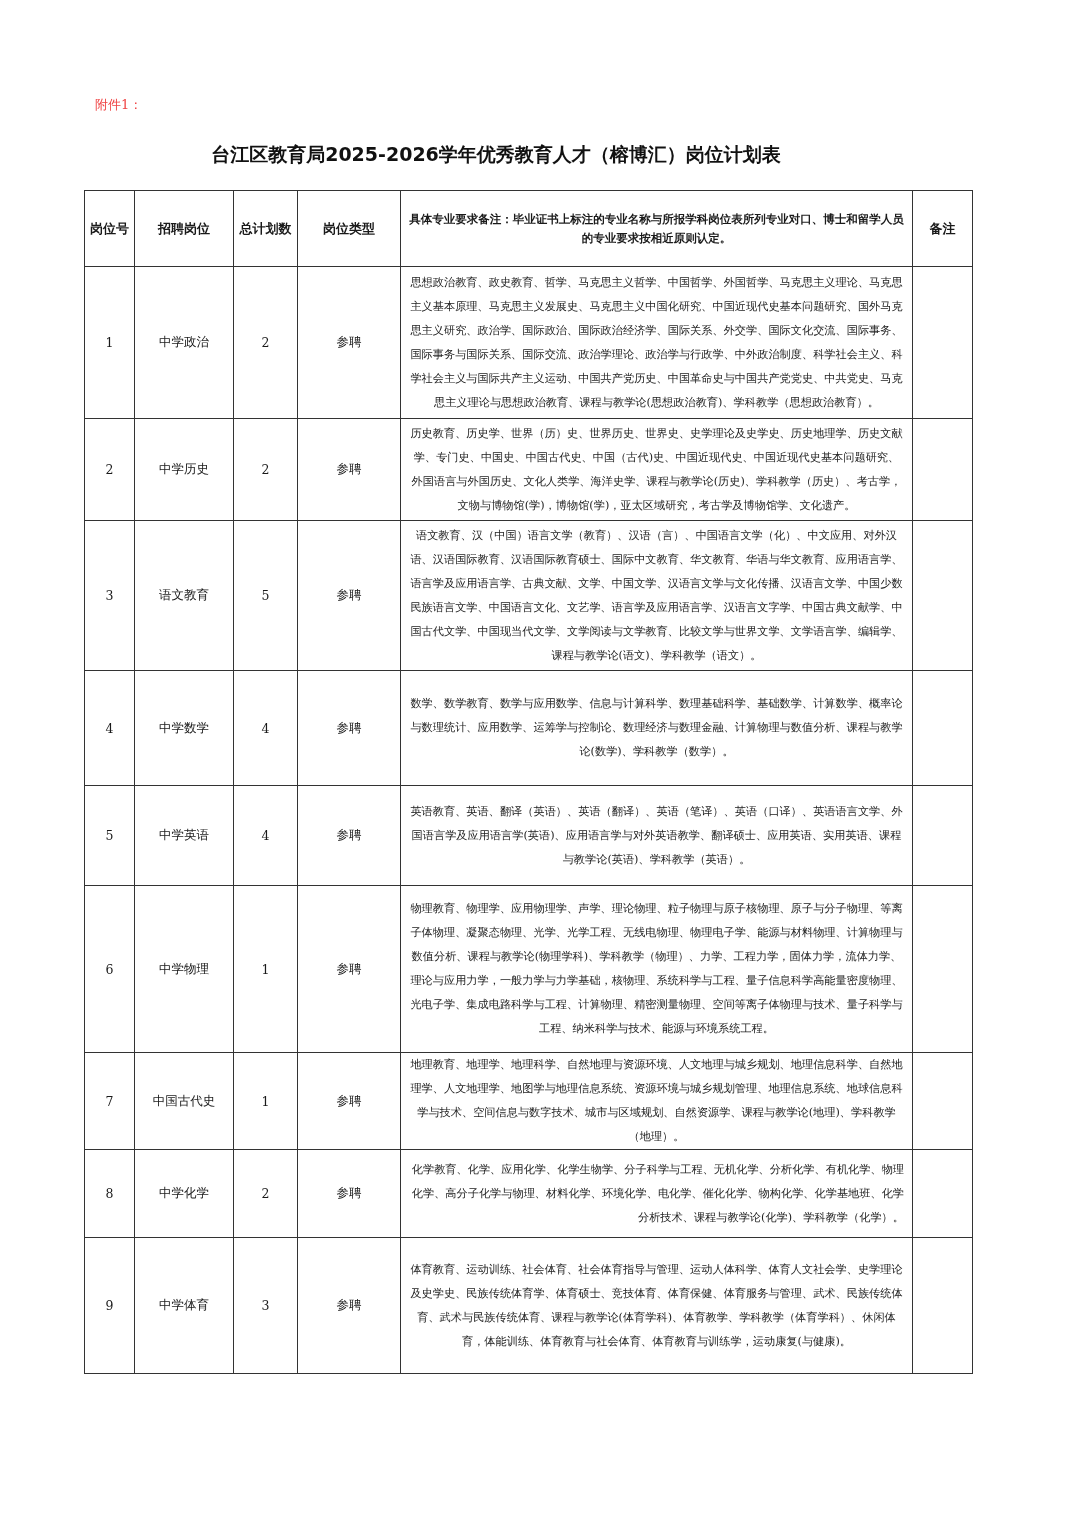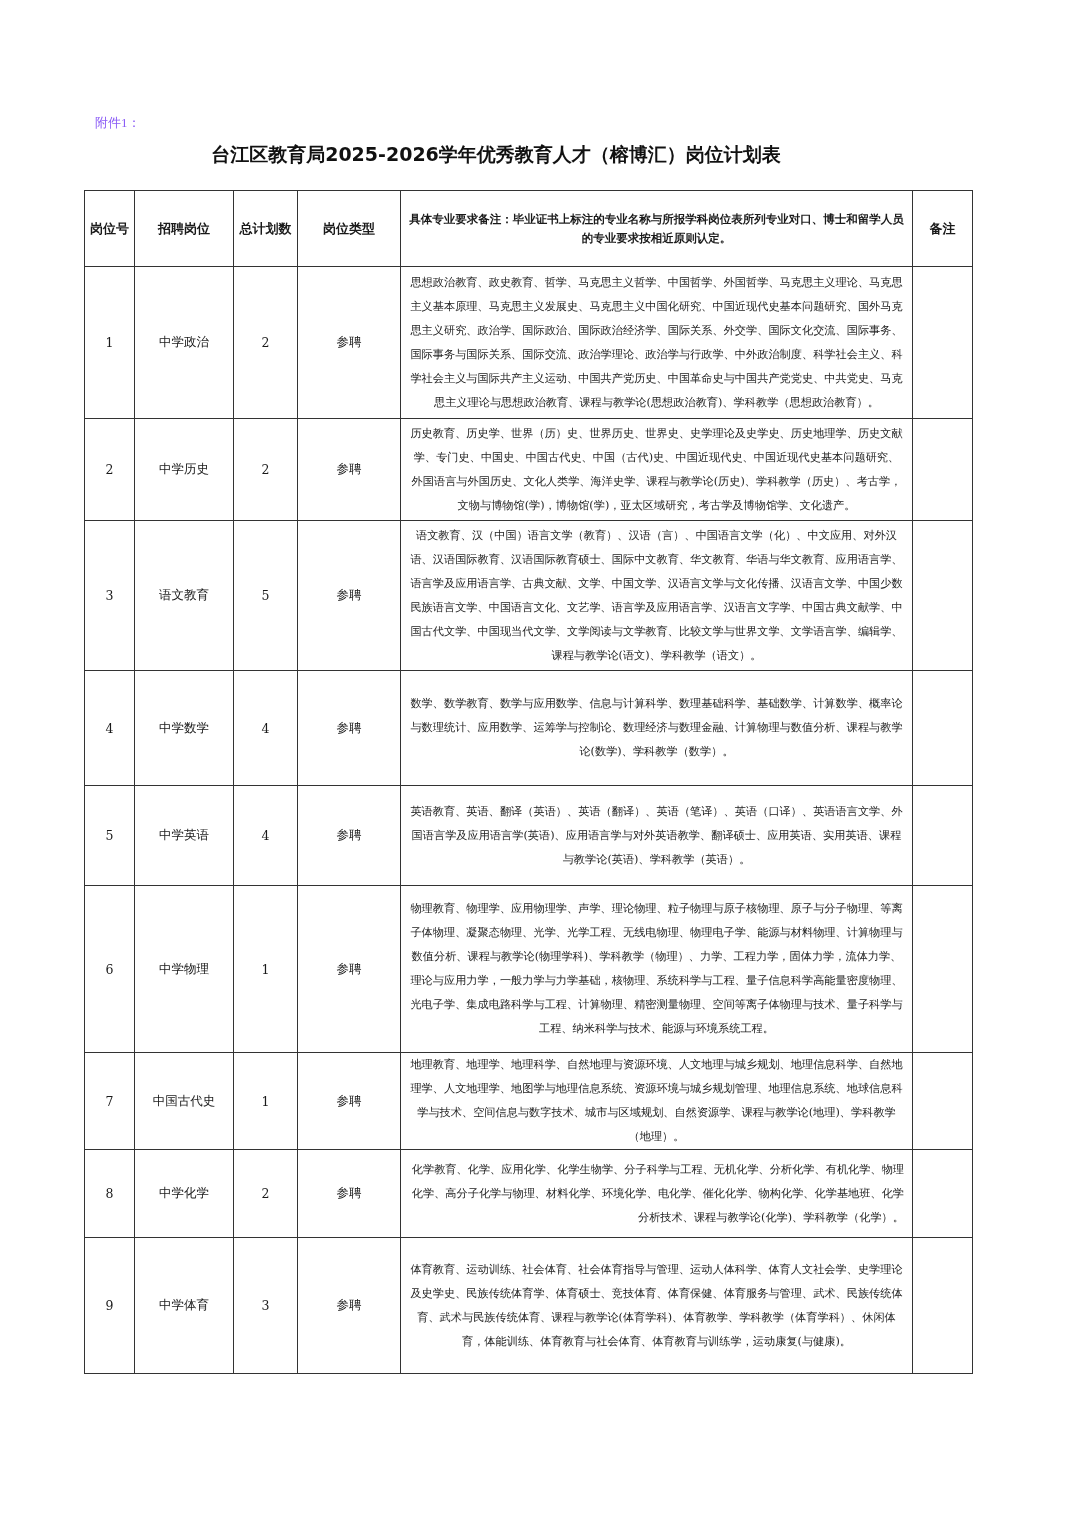--- a/index.html
+++ b/index.html
@@ -1,22 +1,22 @@
 <!DOCTYPE html>
 <html><head>
 <meta charset="utf-8">
 <style>
   html, body { margin: 0; padding: 0; background: #ffffff; }
   body {
     width: 1080px; height: 1527px; position: relative; overflow: hidden;
     font-family: "DejaVu Serif", "Liberation Serif", serif; color: #1a1a1a;
   }
   .attachment {
-    position: absolute; left: 95px; top: 114px;
-    font-size: 13px; color: #8b5cf6; font-family: Liberation Serif, serif;
+    position: absolute; left: 95px; top: 96px;
+    font-size: 13px; color: #ef4444;
   }
   .title {
     position: absolute; left: 0; width: 992px; top: 142px;
     text-align: center; font-size: 19px; font-weight: bold; color: #111;
     font-family: "DejaVu Sans", "Liberation Sans", sans-serif;
   }
   table.plan {
     position: absolute; left: 84px; top: 190px;
     border-collapse: collapse; table-layout: fixed; width: 888px; border-radius: 16px;
   }

